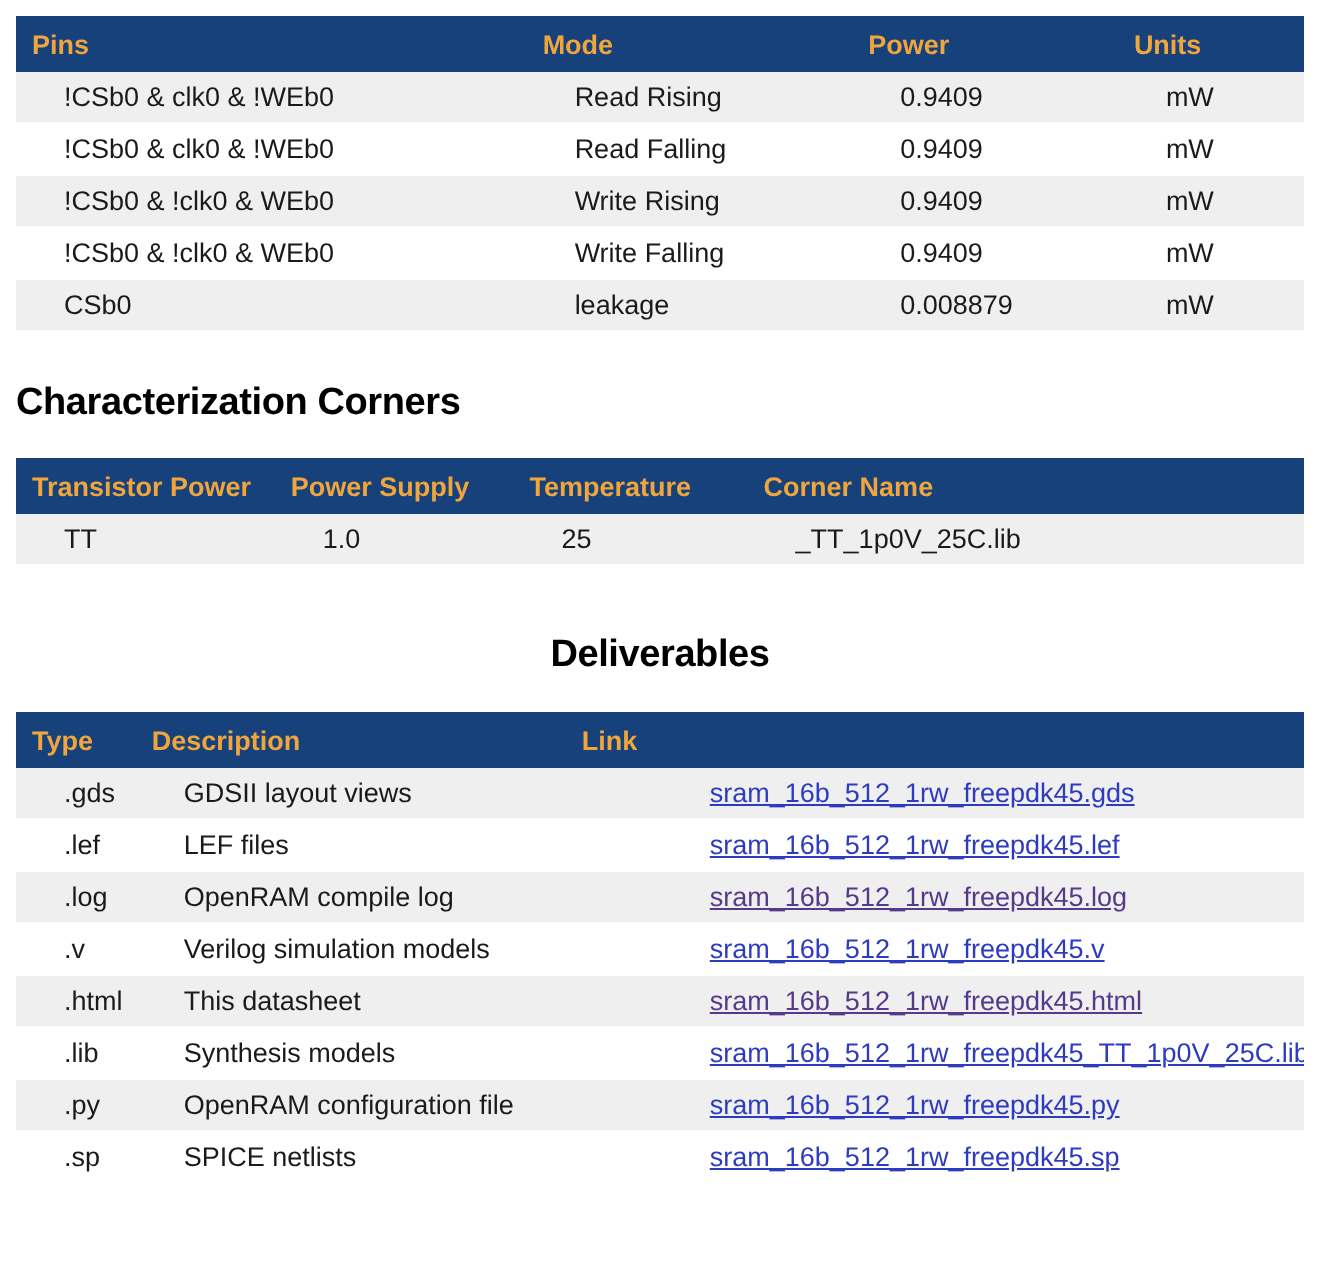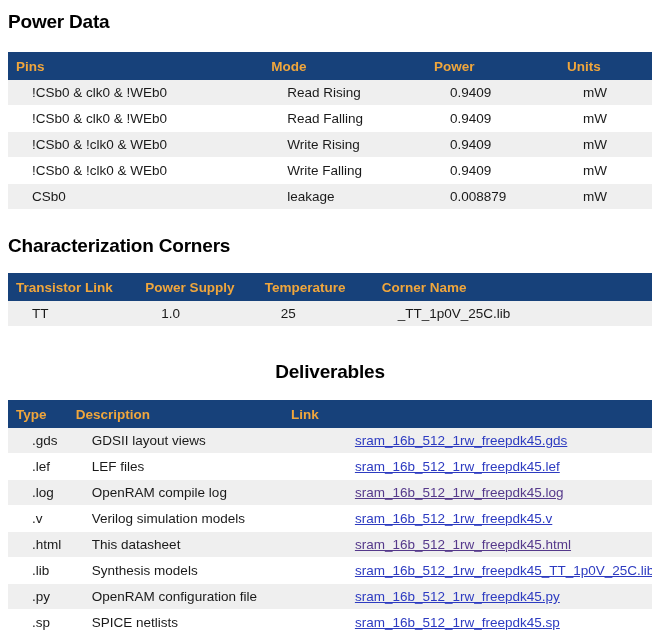--- a/index.html
+++ b/index.html
@@ -75,21 +75,20 @@
   .tbl-deliverables th:nth-child(1), .tbl-deliverables td:nth-child(1) { width: 7.5%;  }
   .tbl-deliverables th:nth-child(2), .tbl-deliverables td:nth-child(2) { width: 33.4%; }
   .tbl-deliverables th:nth-child(3), .tbl-deliverables td:nth-child(3) { width: 59.1%; }
 </style>
 </head>
 <body>
 
 <main>
 
   <section class="section-power">
-    <h2>Power Data</h2>
     <table class="tbl-power">
         <thead>
           <tr>
             <th>Pins</th>
             <th>Mode</th>
             <th>Power</th>
             <th>Units</th>
           </tr>
         </thead>
         <tbody>
@@ -125,21 +124,21 @@
           </tr>
         </tbody>
       </table>
   </section>
 
   <section class="section-corners">
     <h2>Characterization Corners</h2>
     <table class="tbl-corners">
         <thead>
           <tr>
-            <th>Transistor Link</th>
+            <th>Transistor Power</th>
             <th>Power Supply</th>
             <th>Temperature</th>
             <th>Corner Name</th>
           </tr>
         </thead>
         <tbody>
           <tr>
             <td>TT</td>
             <td>1.0</td>
             <td>25</td>

